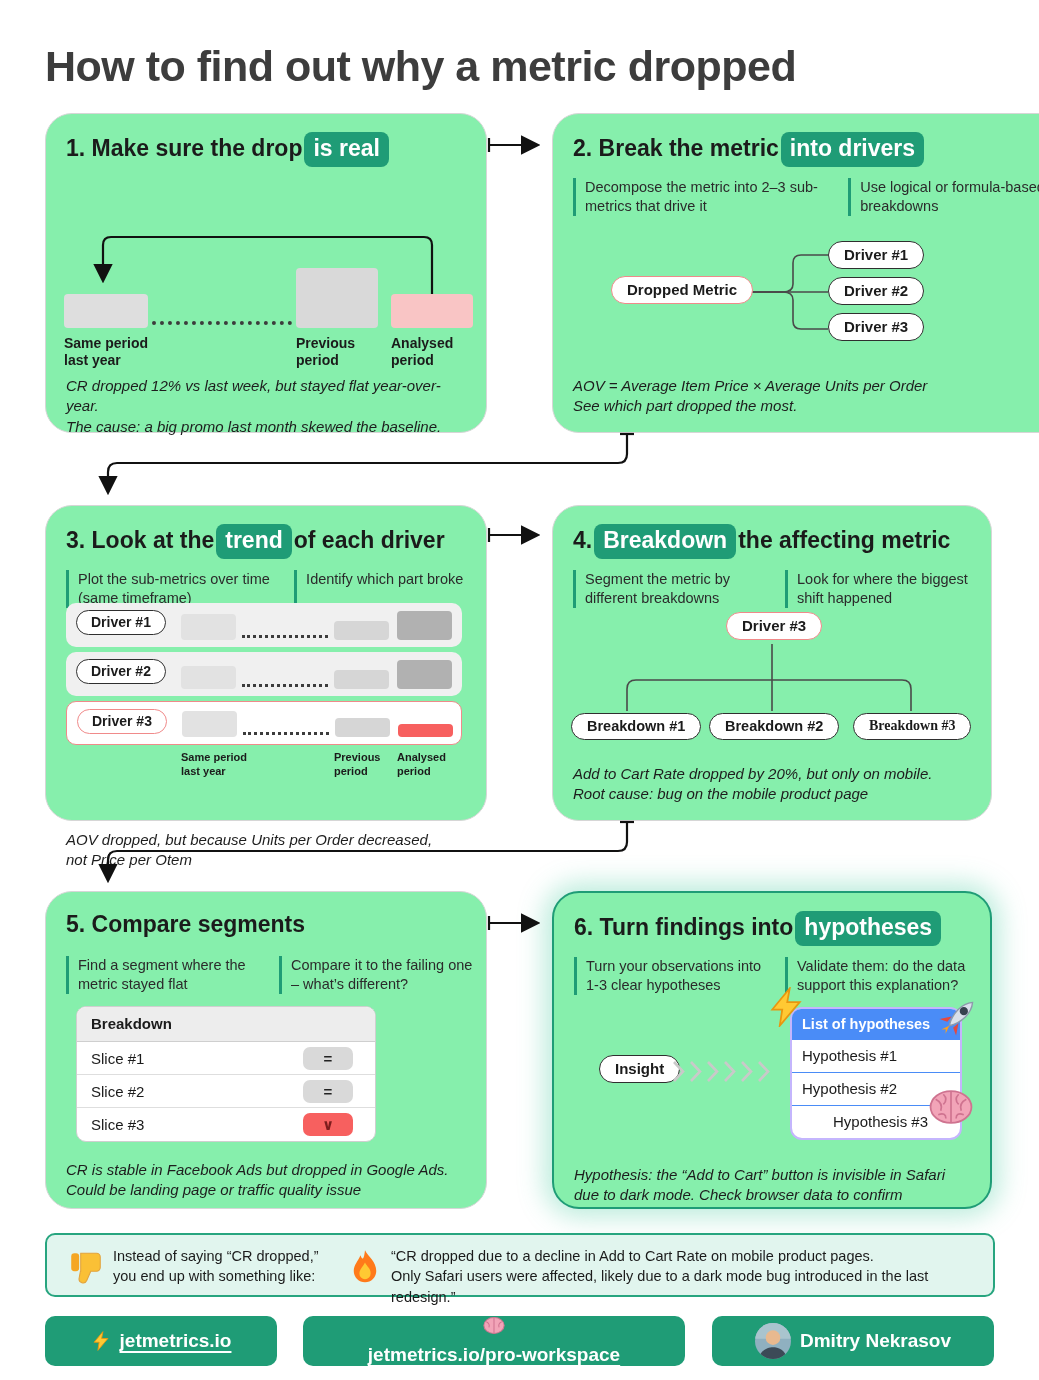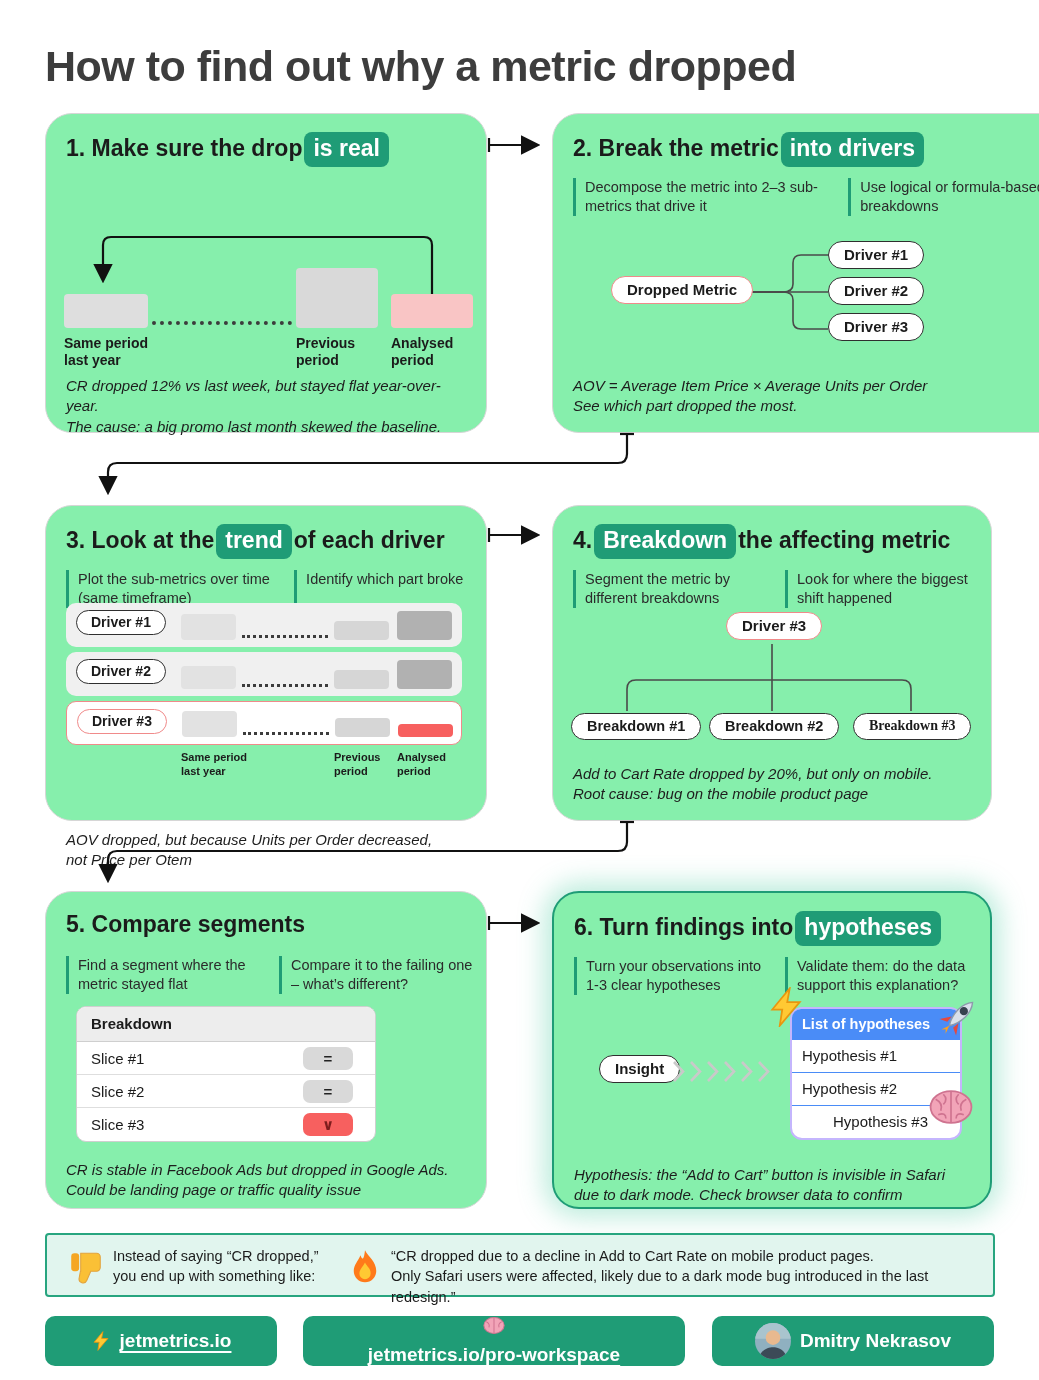--- a/index.html
+++ b/index.html
@@ -71,21 +71,21 @@
   .hypo-box { position:absolute; left:236px; top:114px; width:172px; background:#fff;
     border:2px solid #c4b5fd; border-radius:12px; }
   .hypo-head { background:#4a8cf7; color:#fff; font-weight:bold; font-size:14.5px;
     padding:7px 10px 8px; border-radius:9px 9px 0 0; }
   .hypo-item { padding:7px 10px 8px; font-size:15px; color:#1b1b1b; border-bottom:1.5px solid #4a8cf7; }
   .hypo-item:last-child { border-bottom:none; border-radius:0 0 9px 9px;padding-left:41px; }
   .emoji { position:absolute; }
 
   
   #callout { position:absolute; left:45px; top:1233px; width:950px; height:64px;
-    background:#e1f5ee; border:2px solid #27a57f; border-radius:4px; }
+    background:#e1f5ee; border:2px solid #27a57f; border-radius:10px; }
   .co-text { position:absolute; font-size:14.5px; line-height:1.4; color:#1b1b1b; }
   .co-text span { display:block; }
 
   .fbtn { position:absolute; top:1316px; height:50px; background:#1f9c76; border-radius:10px;
     display:flex; align-items:center; justify-content:center; gap:9px; color:#fff;
     font-size:19px; font-weight:bold; cursor:pointer; }
   .fbtn .lnk { text-decoration:underline; text-underline-offset:4px; text-decoration-thickness:2px; }
   #fbtn1 { left:45px;  width:232px; }
   #fbtn2 { left:303px; width:382px;flex-direction:column; }
   #fbtn3 { left:712px; width:282px; }

